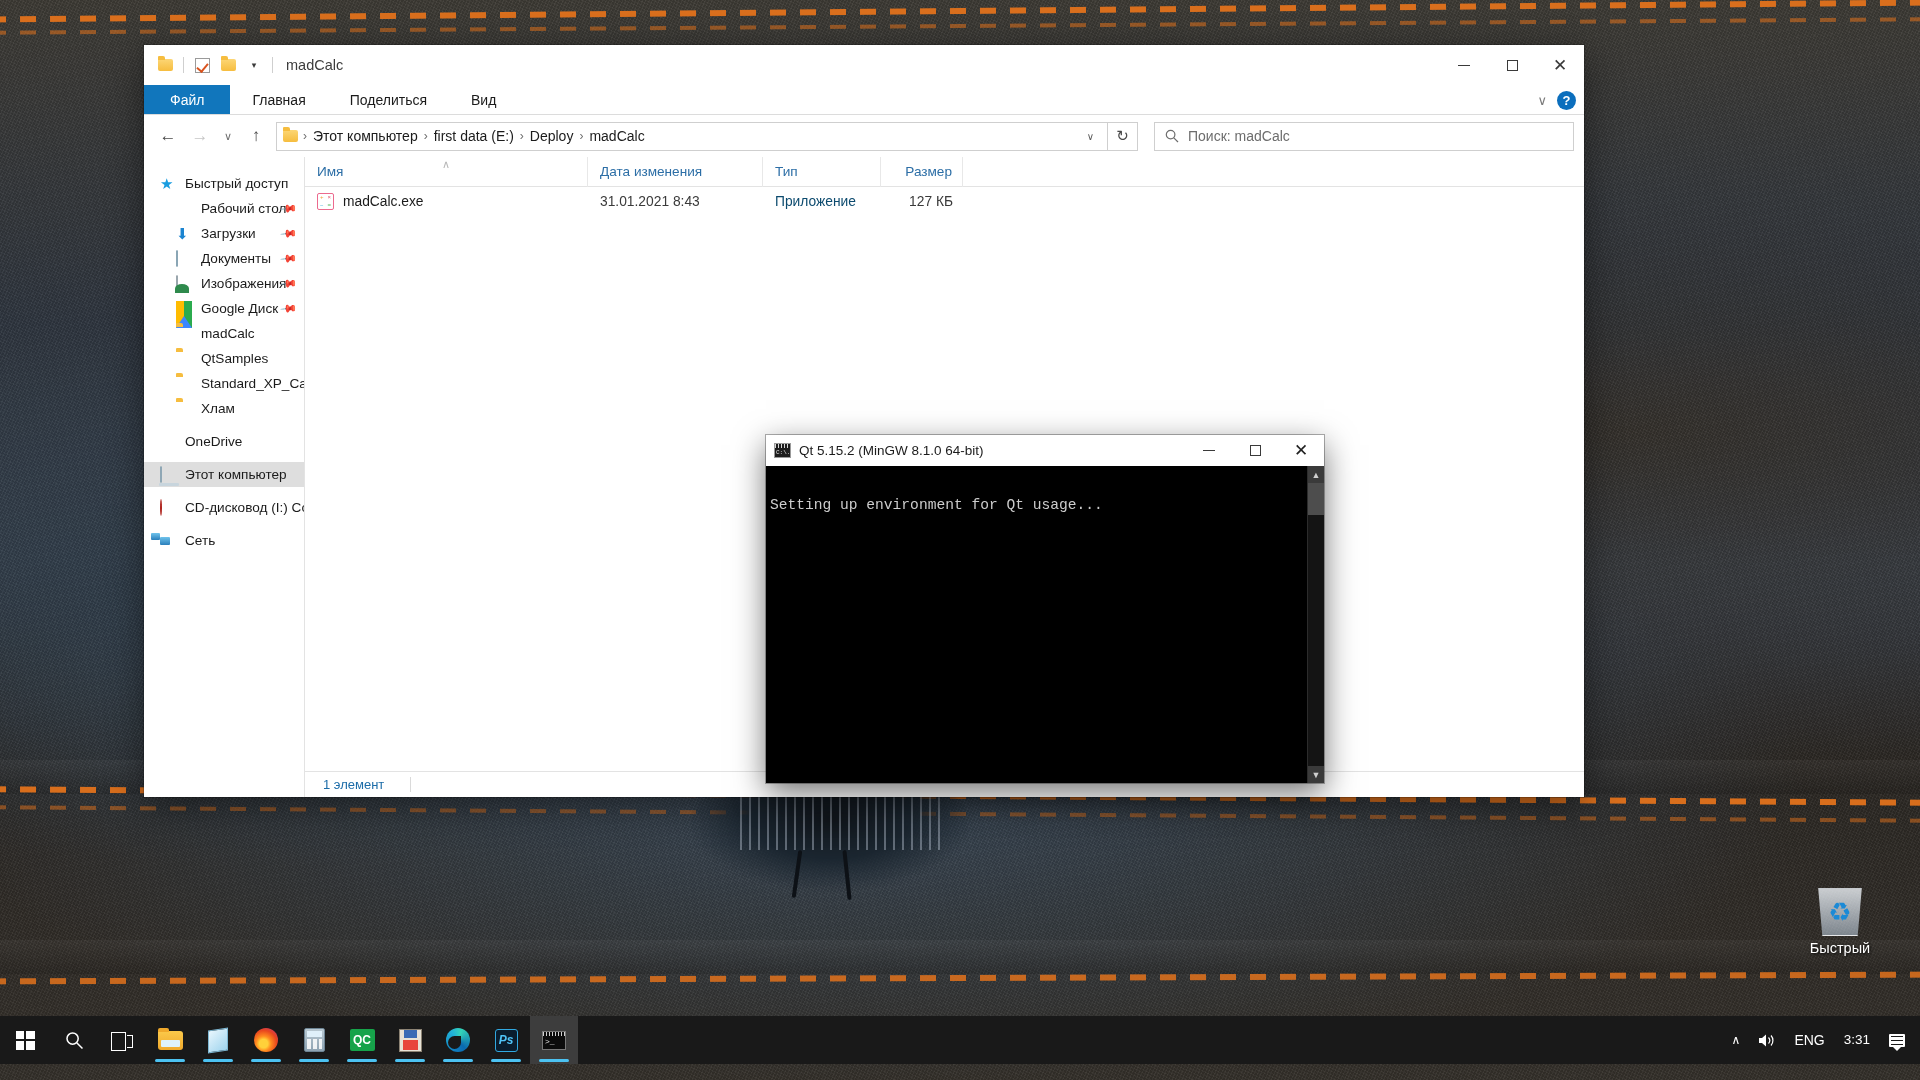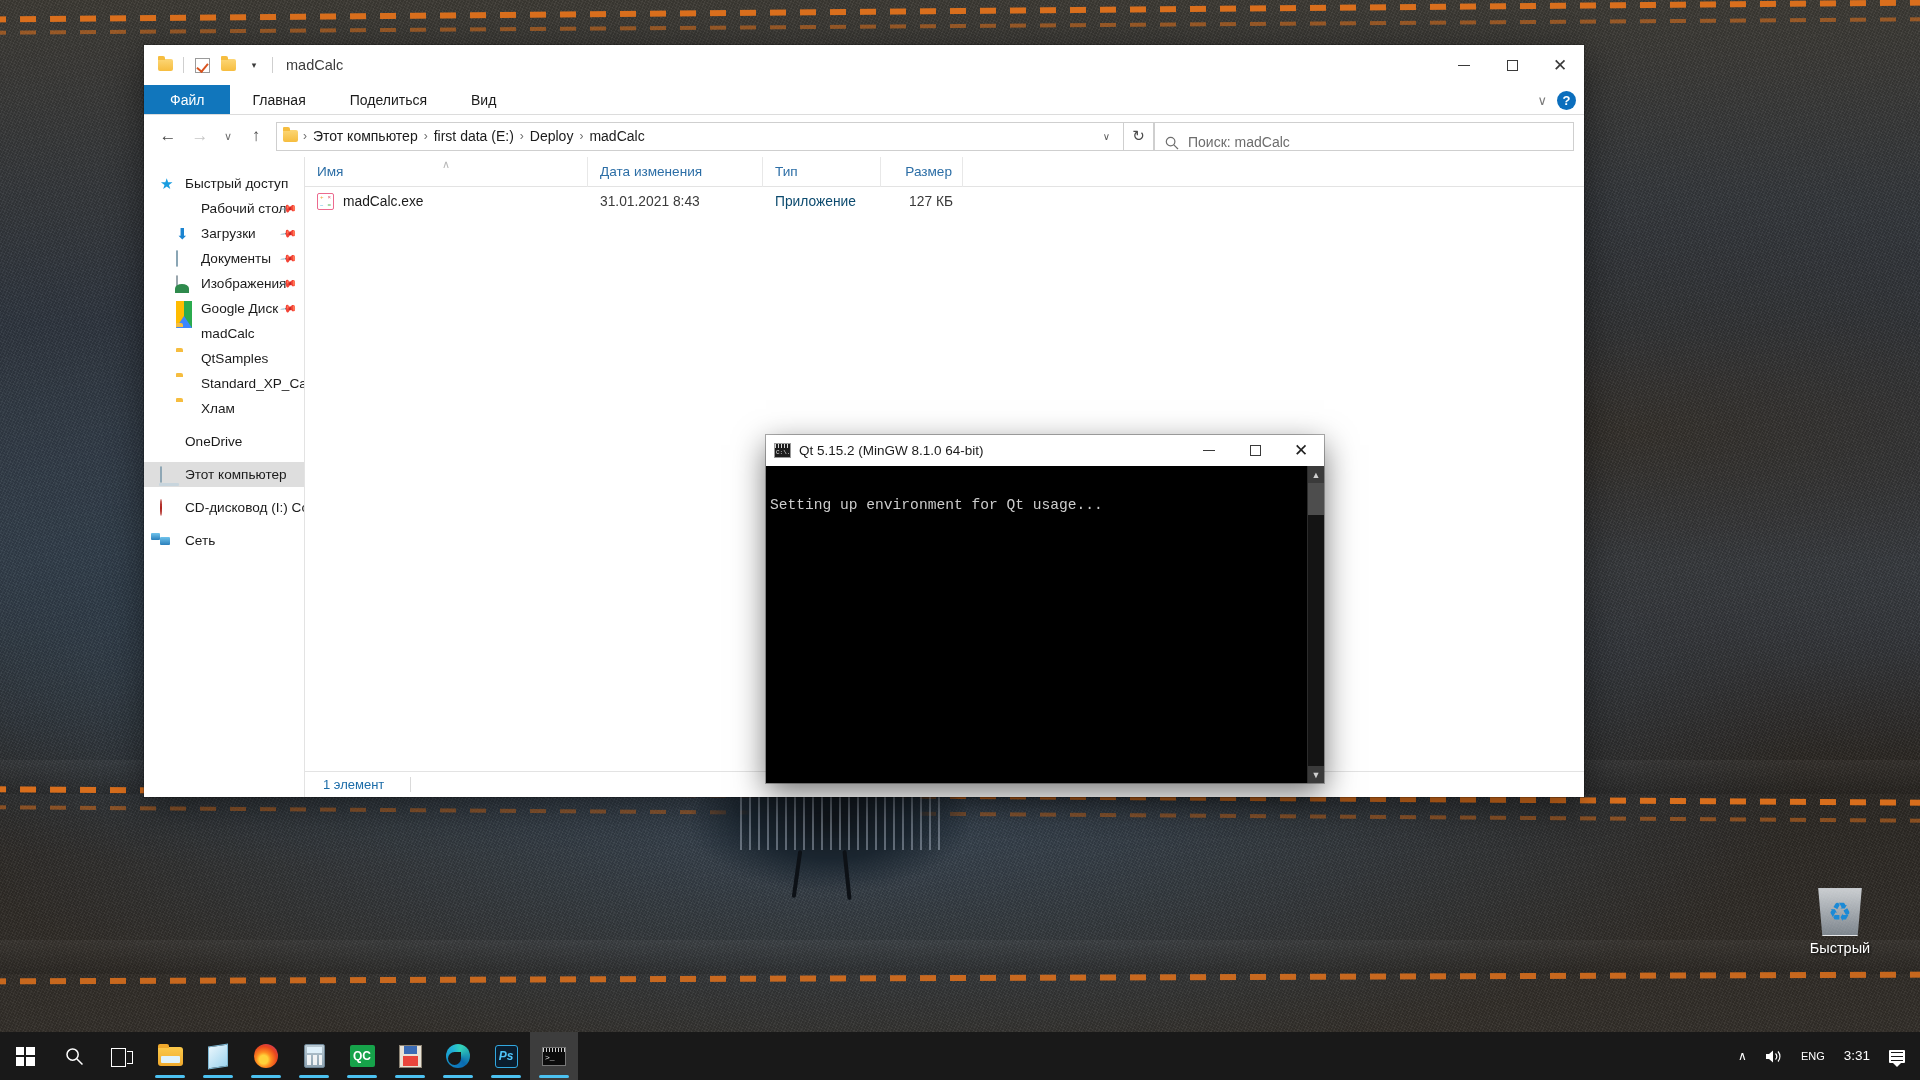--- a/index.html
+++ b/index.html
@@ -173,21 +173,21 @@
   .crumb { font-size:14px; color:#1b1b1b; padding: 0 5px; white-space:nowrap; }
   .crumb-sep { color:#6f6f6f; font-size: 12px; padding: 0 1px; }
   .addr-caret { color:#5a5a5a; font-size: 10px; padding: 0 7px; }
   .refresh-btn {
     width: 30px; height: 29px; border:1px solid #cfcfcf; border-left:none;
     display:flex; align-items:center; justify-content:center; color:#4a4a4a;
     font-size: 15px; background:#fff;
   }
   .search-box {
     width: 420px; height: 29px; border: 1px solid #cfcfcf; background:#fff;
-    display:flex; align-items:flex-end; gap: 9px; padding: 0 10px; 
+    display:flex; align-items:center; gap: 9px; padding: 0 10px; margin-left: 16px;
   }
   .search-box .ph { color: #6d6d6d; font-size: 14px; }
 
   
   .body-area { flex: 1; display: flex; min-height: 0; }
   .navpane {
     width: 161px; flex: none; background: #fff;
     border-right: 1px solid #e3e3e3;
     padding-top: 14px; overflow: hidden;
   }
@@ -372,21 +372,21 @@
     height:17px; background:#3a3a3a; color:#d0d0d0; font-size:9px;
     display:flex; align-items:center; justify-content:center;
   }
   .sb-track { flex:1; background:#141414; position:relative; }
   .sb-thumb {
     position:absolute; left:0; right:0; top:0; height:32px; background:#4d4d4d;
   }
 
   
   #taskbar {
-    position: absolute; left:0; bottom:0; width: 1920px; height: 48px;
+    position: absolute; left:0; bottom:16px; width: 1920px; height: 48px;
     background: #191919;
     display: flex; align-items: center;
     color: #fff; font-size: 13.5px;
   }
   .tb-start {
     width: 50px; height: 48px; display:flex; align-items:center; justify-content:center;
   }
   .win-logo {
     width: 19px; height: 19px;
     display:grid; grid-template-columns:1fr 1fr; grid-template-rows:1fr 1fr; gap:2px;
@@ -464,21 +464,21 @@
     content:">_"; position:absolute; left:2px; top:4px; color:#e0e0e0; font-size:8px;
     font-family:"Liberation Mono", monospace; line-height:12px;
   }
 
   .tb-right {
     margin-left: auto; display:flex; align-items:center; height:48px;
     padding-right: 6px; gap: 0;
   }
   .tray-item {
     height: 48px; display:flex; align-items:center; justify-content:center;
-    padding: 0 9px; color:#fff; font-size: 11px;
+    padding: 0 9px; color:#fff; font-size: 14px;
   }
   .tray-clock {
     height:48px; display:flex; flex-direction:column; align-items:center; justify-content:center;
     padding: 0 10px; font-size: 13.5px; line-height: 1.05;
   }
   .ic-chevup { font-size: 12px; }
   .ic-notif {
     width:16px;height:13px;background:#fff; position:relative; border-radius:1px;
   }
   .ic-notif:after{

